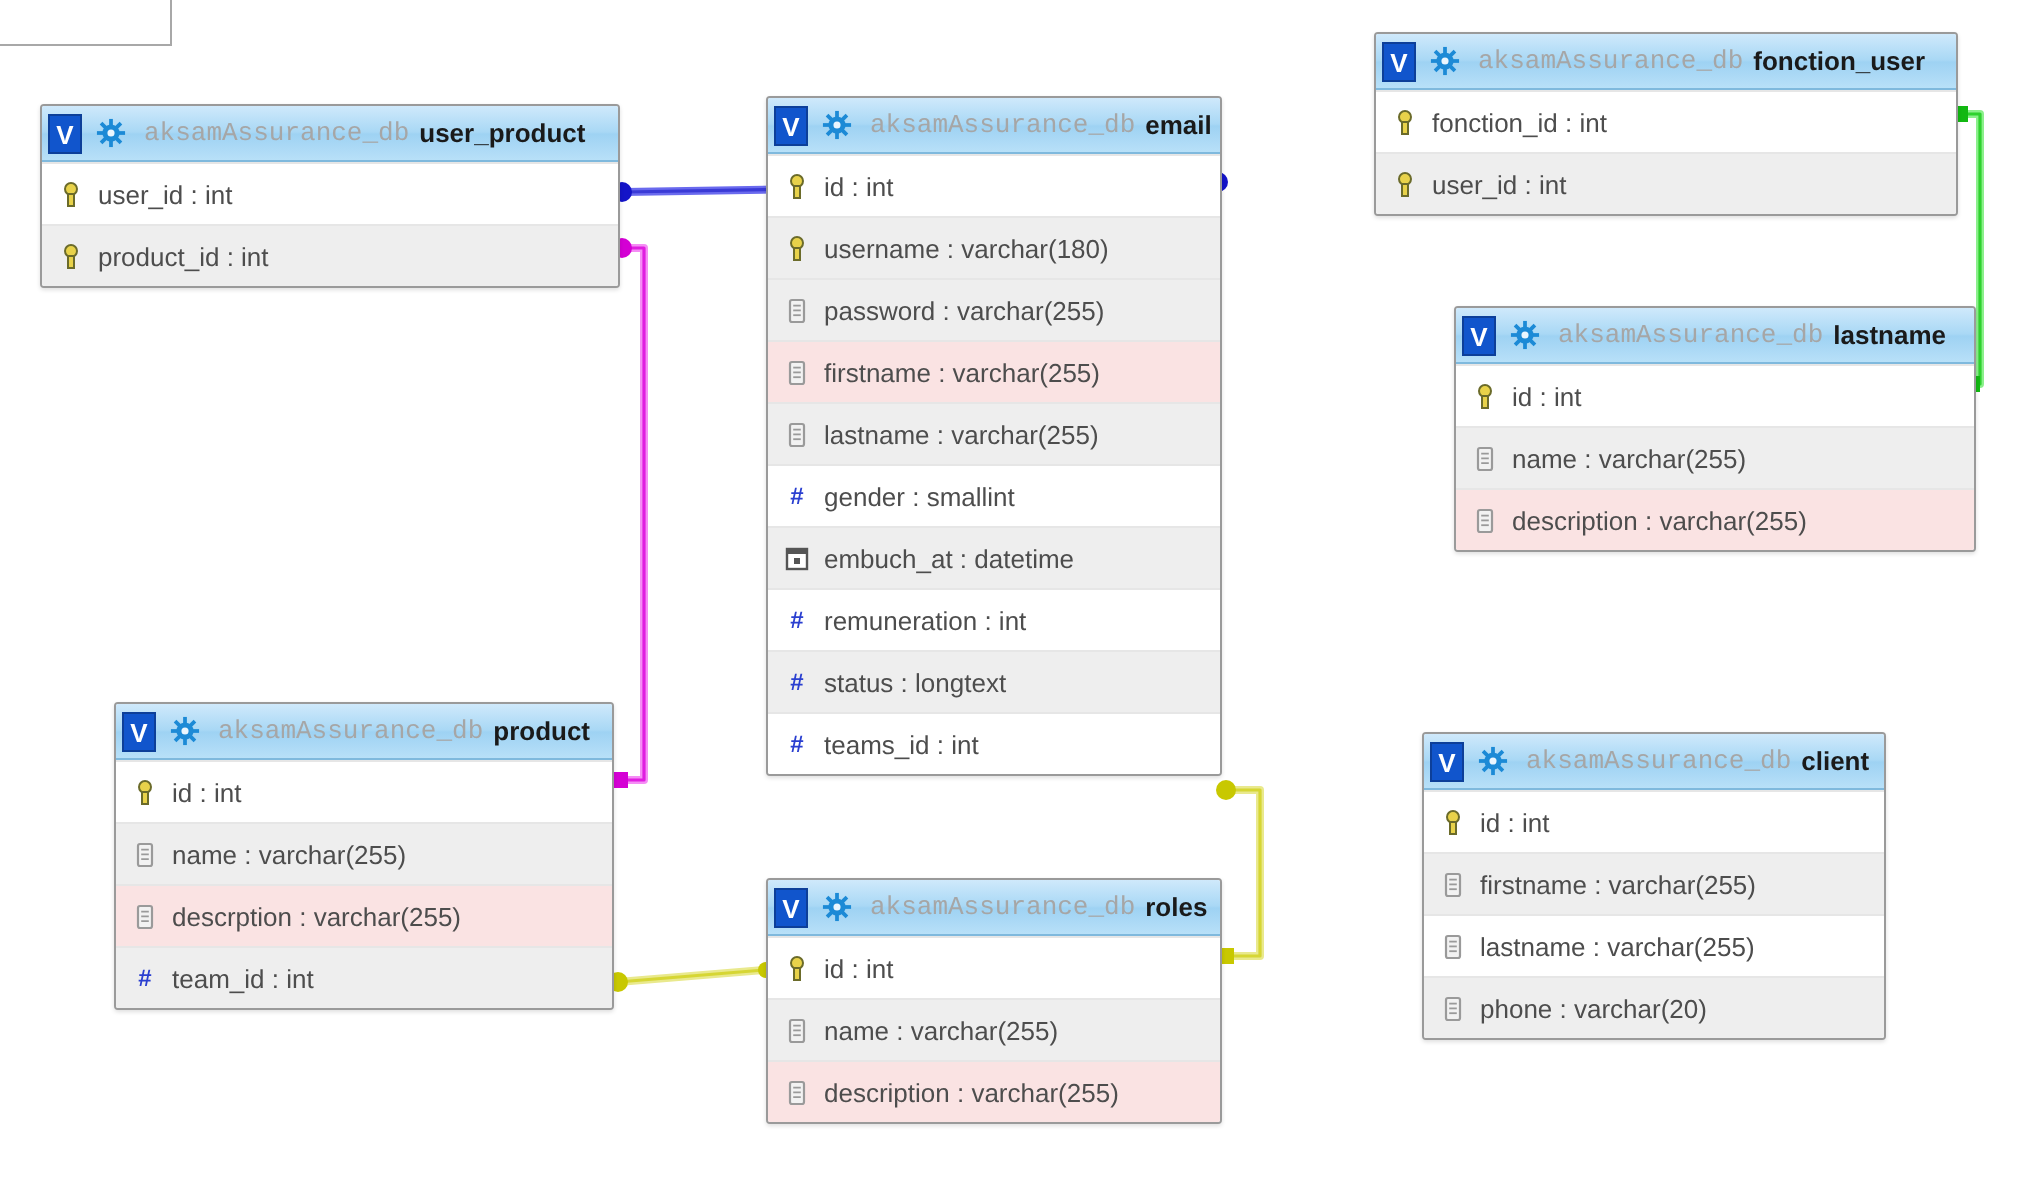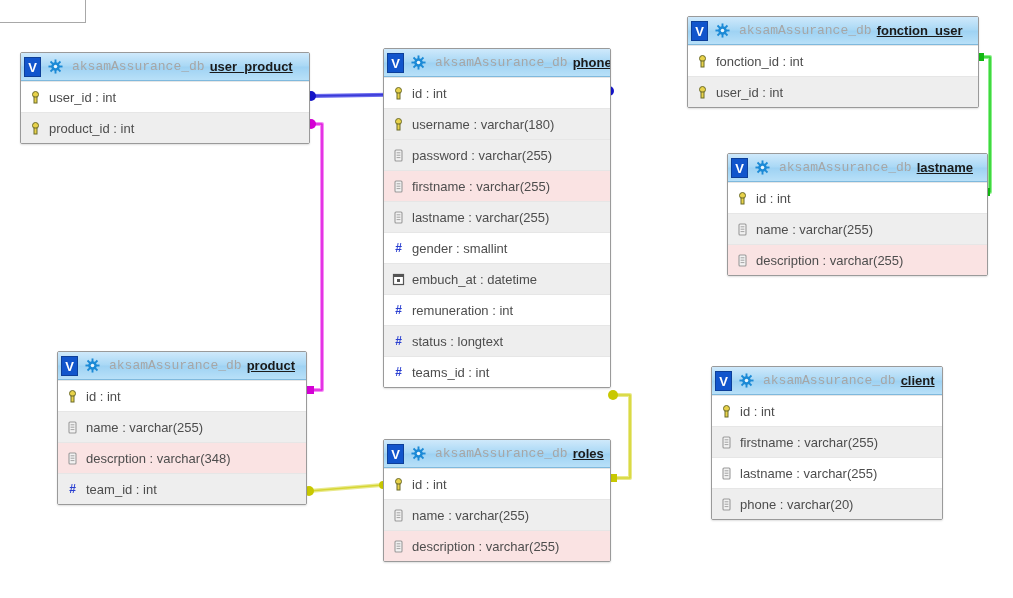--- a/index.html
+++ b/index.html
@@ -77,21 +77,20 @@
     margin-left: 9px;
     font-size: 13px;
     color: #a6a6a6;
     font-family: Liberation Mono, monospace;
   }
   .ent-name {
     margin-left: 5px;
     font-size: 13px;
     font-weight: bold;
     color: #1a1a1a;
-    text-decoration: underline;
   }
 
   .row {
     height: 31px;
     display: flex;
     align-items: center;
     padding-left: 8px;
     font-size: 13px;
     color: #5a5a5a;
     border-top: 1px solid #e6e6e6;
@@ -218,21 +217,21 @@
               <rect x="7" y="0.5" width="2" height="4" transform="rotate(135 8 8)"></rect>
               <rect x="7" y="0.5" width="2" height="4" transform="rotate(180 8 8)"></rect>
               <rect x="7" y="0.5" width="2" height="4" transform="rotate(225 8 8)"></rect>
               <rect x="7" y="0.5" width="2" height="4" transform="rotate(270 8 8)"></rect>
               <rect x="7" y="0.5" width="2" height="4" transform="rotate(315 8 8)"></rect>
             </g>
             <circle cx="8" cy="8" r="4.6" fill="#1c8ad6"></circle>
             <circle cx="8" cy="8" r="1.9" fill="#eaf6fe"></circle>
           </svg>
           <span class="ent-schema">aksamAssurance_db</span>
-          <span class="ent-name">phone</span>
+          <span class="ent-name">email</span>
         </div>
         <div class="row bg-white">
           <svg class="ficon" viewBox="0 0 13 15">
             <g>
               <rect x="3.5" y="1.5" width="6" height="6" rx="3" fill="#e8d24a" stroke="#6b6b2a" stroke-width="1"></rect>
               <rect x="5" y="7" width="3" height="6" fill="#e8d24a" stroke="#6b6b2a" stroke-width="1"></rect>
             </g>
           </svg>
           <span class="fname">id : int</span>
         </div>
@@ -422,21 +421,21 @@
           </svg>
           <span class="fname">name : varchar(255)</span>
         </div>
         <div class="row bg-pink">
           <svg class="ficon" viewBox="0 0 13 15">
             <rect x="3" y="2" width="7" height="11" rx="1" fill="#f2f2f2" stroke="#9a9a9a" stroke-width="1.1"></rect>
             <line x1="4.6" x2="8.4" y1="4.8" y2="4.8" stroke="#9a9a9a" stroke-width="0.9"></line>
             <line x1="4.6" x2="8.4" y1="7.199999999999999" y2="7.199999999999999" stroke="#9a9a9a" stroke-width="0.9"></line>
             <line x1="4.6" x2="8.4" y1="9.6" y2="9.6" stroke="#9a9a9a" stroke-width="0.9"></line>
           </svg>
-          <span class="fname">descrption : varchar(348)</span>
+          <span class="fname">descrption : varchar(255)</span>
         </div>
         <div class="row bg-grey">
           <span class="hashicon">#</span>
           <span class="fname">team_id : int</span>
         </div>
       </div>
       <div class="entity" style="left: 383px; top: 439px; width: 228px;">
         <div class="ent-header">
           <div class="vbadge">V</div>
           <svg class="gear" viewBox="0 0 16 16">

